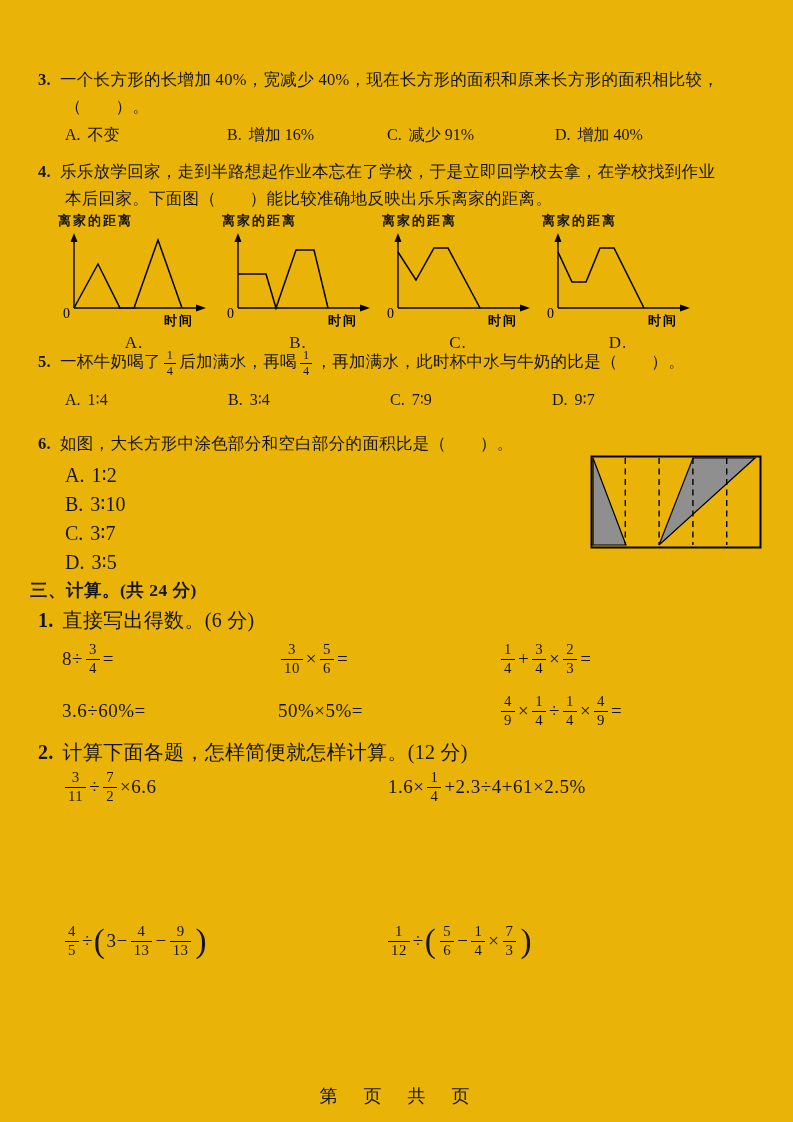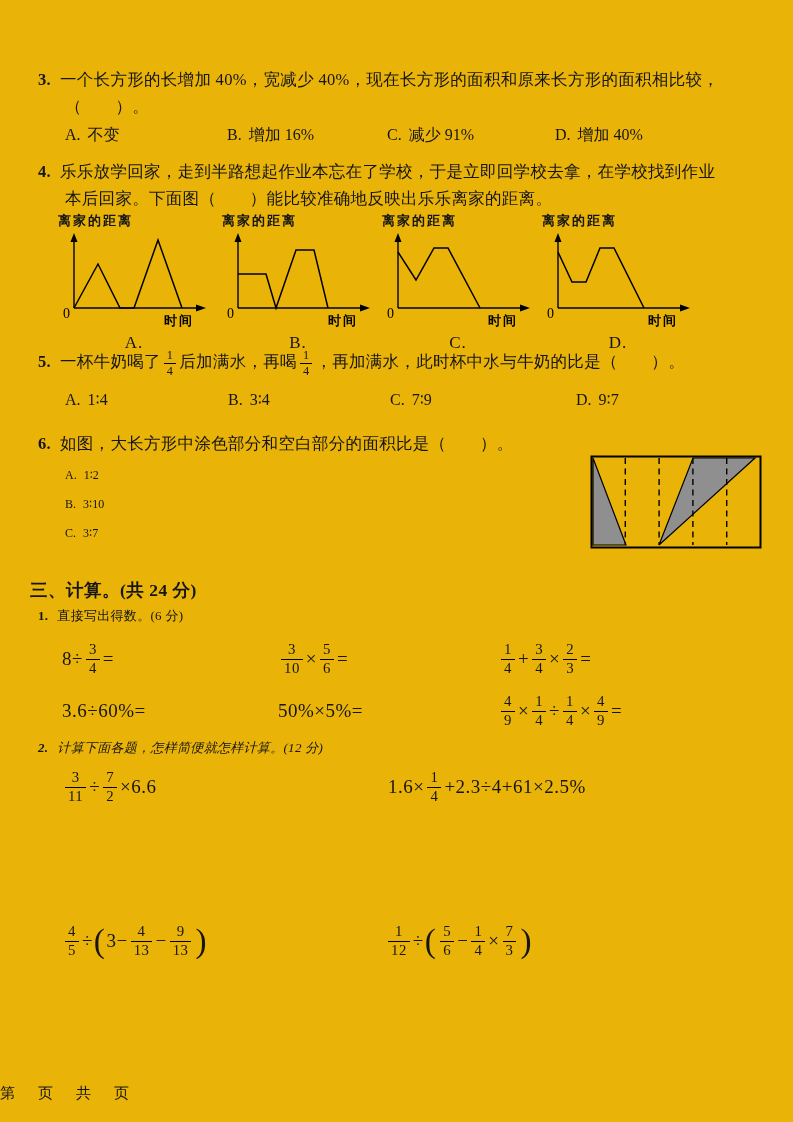--- a/index.html
+++ b/index.html
@@ -5,43 +5,43 @@
   html,body{margin:0;padding:0;background:#e8e8e8;}
   #page{position:relative;width:793px;height:1122px;background:#eab308;
         font-family:"Liberation Serif","DejaVu Serif",serif;color:#151515;overflow:hidden;}
   .q{position:absolute;left:38px;width:730px;}
   .qline{font-size:16.5px;line-height:27px;letter-spacing:0.3px;white-space:nowrap;}
   .qnum{font-weight:bold;margin-right:9px;}
   .indent{margin-left:27px;}
   .optrow{position:relative;height:26px;margin-top:5px;}
   .optrow .opt{position:absolute;top:0;font-size:16px;white-space:nowrap;}
   .optkey{margin-right:7px;}
-  .optcol .opt{display:block;font-size:12px;line-height:29px;white-space:nowrap;}
+  .optcol .opt{display:block;font-size:20px;line-height:29px;white-space:nowrap;}
   
   .expr{position:absolute;display:flex;align-items:center;height:50px;
         font-size:19px;white-space:nowrap;letter-spacing:0.5px;}
   .frac{display:inline-flex;flex-direction:column;align-items:center;
         font-size:0.78em;margin:0 3px;vertical-align:middle;line-height:1;}
   .num{line-height:1.2;padding:0 3px;}
   .den{line-height:1.2;padding:0 3px;border-top:1.4px solid #000;}
   .qline .frac{font-size:0.75em;}
   .paren{font-size:1.75em;font-weight:300;display:inline-block;margin:0 1px;}
   
   #graphs-row{position:absolute;top:212px;left:0;width:793px;height:140px;padding-left:40px;}
   .graph-block{position:absolute;top:0;width:152px;}
   .graph-ylabel{font-size:13px;letter-spacing:2px;font-weight:bold;}
   .graph-label{text-align:center;font-size:17px;margin-top:1px;letter-spacing:1px;}
   
   #q6-figure{position:absolute;left:590px;top:455px;width:172px;height:94px;}
   
   .sec-heading{position:absolute;left:30px;font-size:17.5px;font-weight:bold;letter-spacing:0.5px;white-space:nowrap;}
-  .item-line{position:absolute;left:38px;font-size:13px;letter-spacing:0.3px;white-space:nowrap;}
+  .item-line{position:absolute;left:38px;font-size:20px;letter-spacing:0.3px;white-space:nowrap;}
   .item-num{font-weight:bold;margin-right:9px;}
-  #footer{position:absolute;top:1084px;left:0;width:793px;
-          font-size:15px;letter-spacing:4px;}
+  #footer{position:absolute;top:1084px;left:0;width:793px;text-align:center;
+          font-size:18px;letter-spacing:4px;}
 </style>
 </head>
 <body>
 
 <div id="page">
 
   <div class="q" style="top:66px;">
     <div class="qline"><span class="qnum">3.</span><span>一个长方形的长增加 40%，宽减少 40%，现在长方形的面积和原来长方形的面积相比较，</span></div>
     <div class="qline indent">（　　）。</div>
     <div class="optrow" style="">
@@ -101,30 +101,31 @@
             <span class="num">1</span>
             <span class="den">4</span>
           </span>后加满水，再喝<span class="frac">
             <span class="num">1</span>
             <span class="den">4</span>
           </span>，再加满水，此时杯中水与牛奶的比是（　　）。</span></div>
     <div class="optrow" style="margin-top:11px;text-align:center;">
       <span class="opt" style="left:27px;"><span class="optkey">A.</span><span>1∶4</span></span>
       <span class="opt" style="left:190px;"><span class="optkey">B.</span><span>3∶4</span></span>
       <span class="opt" style="left:352px;"><span class="optkey">C.</span><span>7∶9</span></span>
-      <span class="opt" style="left:538px;"><span class="optkey">D.</span><span>9∶7</span></span>
+      <span class="opt" style="left:514px;"><span class="optkey">D.</span><span>9∶7</span></span>
     </div>
   </div>
 
   <div class="q" style="top:430px;">
     <div class="qline"><span class="qnum">6.</span><span>如图，大长方形中涂色部分和空白部分的面积比是（　　）。</span></div>
     <div class="optcol indent" style="margin-top:4px;">
       <span class="opt"><span class="optkey">A.</span><span>1∶2</span></span>
       <span class="opt"><span class="optkey">B.</span><span>3∶10</span></span>
       <span class="opt"><span class="optkey">C.</span><span>3∶7</span></span>
+      <span class="opt"><span class="optkey">D.</span><span>3∶5</span></span>
     </div>
   </div>
 
   <div id="q6-figure"><svg width="172" height="94" viewBox="0 0 172 94">
         <polygon points="3,3 3,90 36,90" fill="#8f8f8f" stroke="#000" stroke-width="1.2"></polygon>
         <polygon points="69,90 103,3 165,3" fill="#8f8f8f" stroke="#000" stroke-width="1.2"></polygon>
         <rect x="1.5" y="1.5" width="169" height="91" fill="none" stroke="#000" stroke-width="2"></rect>
         <line x1="35.3" y1="3" x2="35.3" y2="90" stroke="#000" stroke-width="1.4" stroke-dasharray="6 4.5"></line>
         <line x1="69.1" y1="3" x2="69.1" y2="90" stroke="#000" stroke-width="1.4" stroke-dasharray="6 4.5"></line>
         <line x1="102.9" y1="3" x2="102.9" y2="90" stroke="#000" stroke-width="1.4" stroke-dasharray="6 4.5"></line>
@@ -166,21 +167,21 @@
         <span class="num">1</span>
         <span class="den">4</span>
       </span>÷<span class="frac">
         <span class="num">1</span>
         <span class="den">4</span>
       </span>×<span class="frac">
         <span class="num">4</span>
         <span class="den">9</span>
       </span>=</div>
 
-  <div class="item-line" style="top:739px;font-style:italic;"><span class="item-num">2.</span><span>计算下面各题，怎样简便就怎样计算。(12 分)</span></div>
+  <div class="item-line" style="top:739px;"><span class="item-num">2.</span><span>计算下面各题，怎样简便就怎样计算。(12 分)</span></div>
 
   <div class="expr" style="left:62px;top:762px;"><span class="frac">
         <span class="num">3</span>
         <span class="den">11</span>
       </span>÷<span class="frac">
         <span class="num">7</span>
         <span class="den">2</span>
       </span>×6.6</div>
   <div class="expr" style="left:388px;top:762px;">1.6×<span class="frac">
         <span class="num">1</span>

